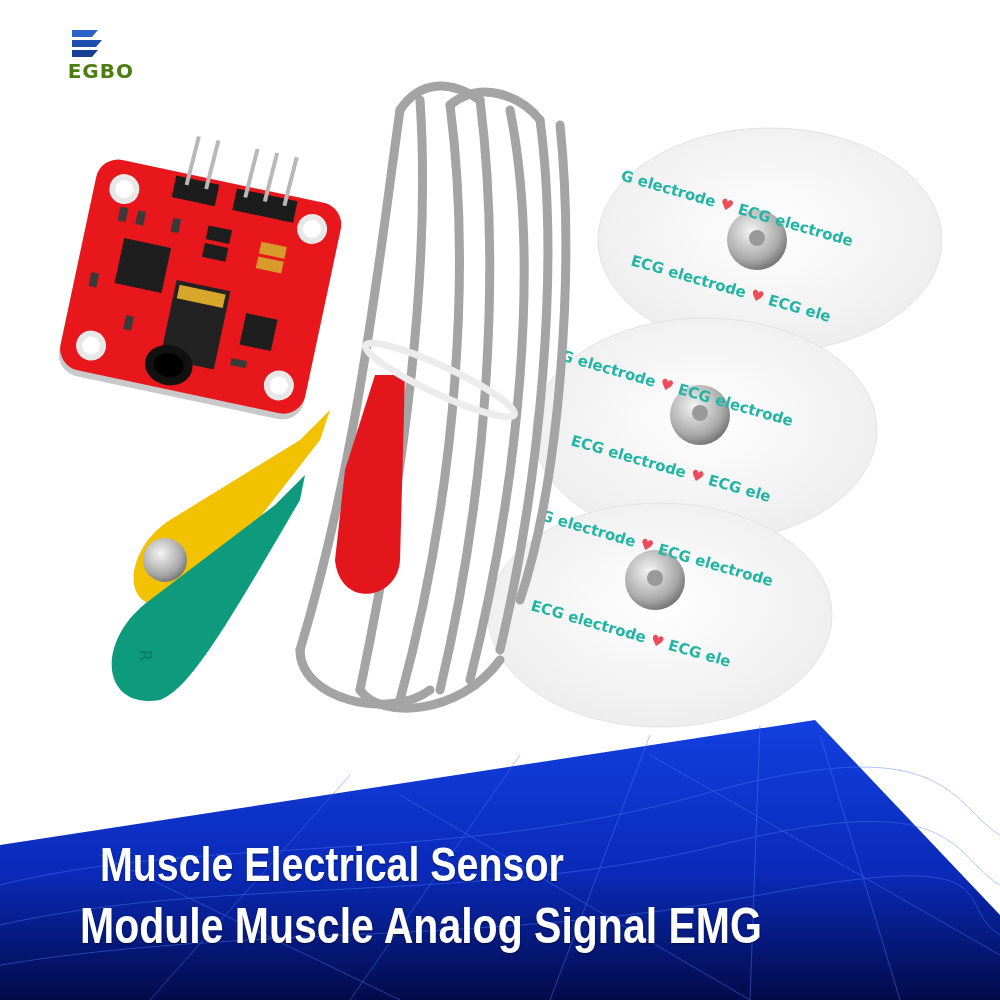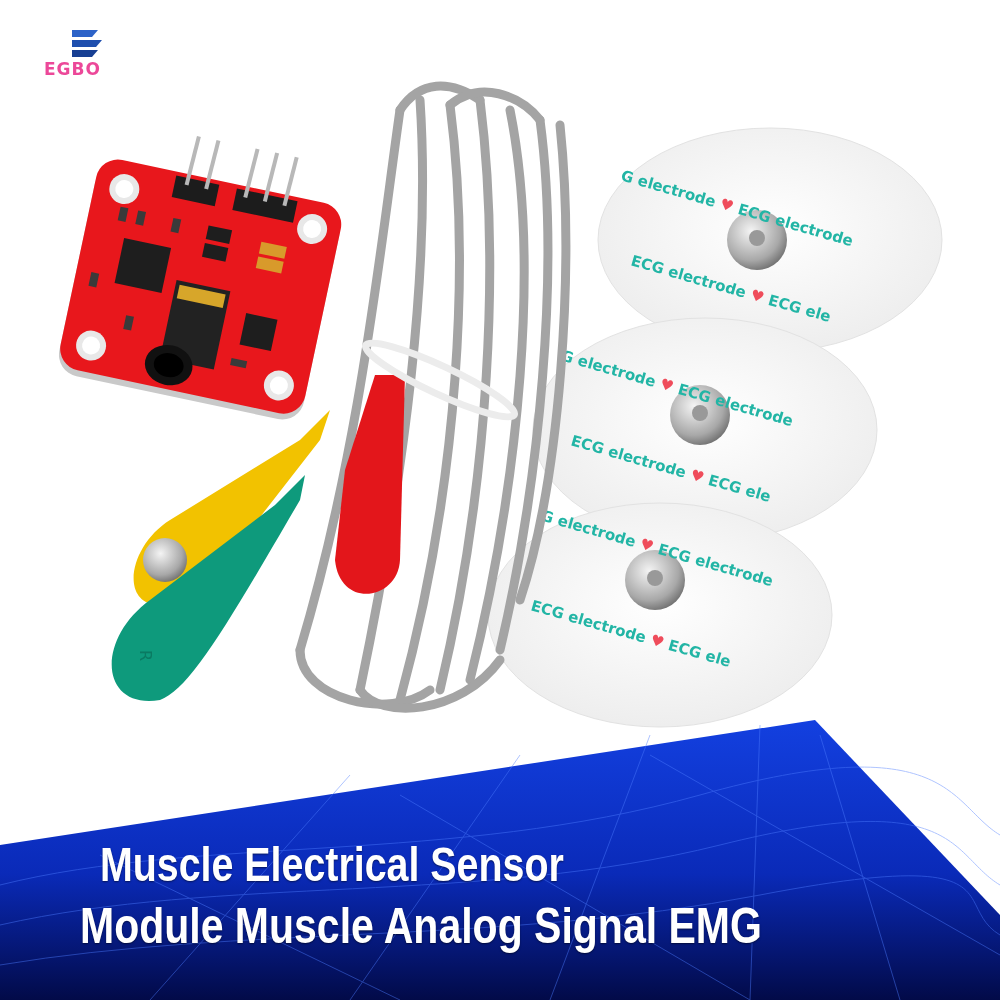--- a/index.html
+++ b/index.html
@@ -2,21 +2,21 @@
 <html><head>
 <meta charset="utf-8">
 <style>
   html, body { margin: 0; padding: 0; }
   body { width: 1000px; height: 1000px; background: #ffffff; position: relative; overflow: hidden; font-family: "DejaVu Sans", sans-serif; }
   .abs { position: absolute; }
 
   
   .logo { left: 44px; top: 30px; width: 90px; height: 50px; }
   .logo-mark { position: absolute; left: 28px; top: 0; width: 30px; height: 28px; }
-  .logo-text { position: absolute; left: 0; top: 29px; width: 90px; text-align: left; font-family: "DejaVu Sans", sans-serif; font-weight: bold; font-size: 17px; letter-spacing: 1px; color: #ec4899; }
+  .logo-text { position: absolute; left: 0; top: 29px; width: 90px; text-align: right; font-family: "DejaVu Sans", sans-serif; font-weight: bold; font-size: 20px; letter-spacing: 1px; color: #4d7c0f; }
 
   
   .scene { left: 0; top: 0; width: 1000px; height: 760px; }
 
   
   .banner { left: 0; top: 715px; width: 960px; height: 285px; text-align: right; }
   .banner-bg { position:absolute; left:0; top:0; width:1000px; height:285px; }
   .title-line { position: absolute; color: #ffffff; font-family: "Liberation Sans", sans-serif; font-weight: bold; white-space: nowrap; text-shadow: 0 1px 2px rgba(0,0,0,0.5); transform: scaleX(0.82); transform-origin: left center; }
   .title-1 { left: 100px; top: 122px; font-size: 48px; }
   .title-2 { left: 80px; top: 182px; font-size: 50px; }

